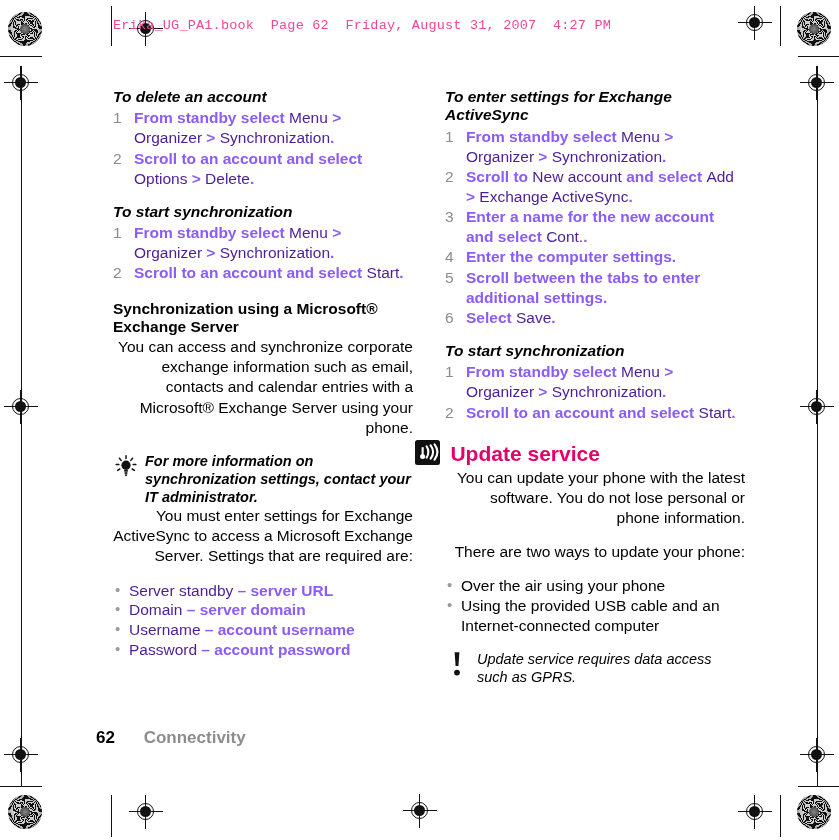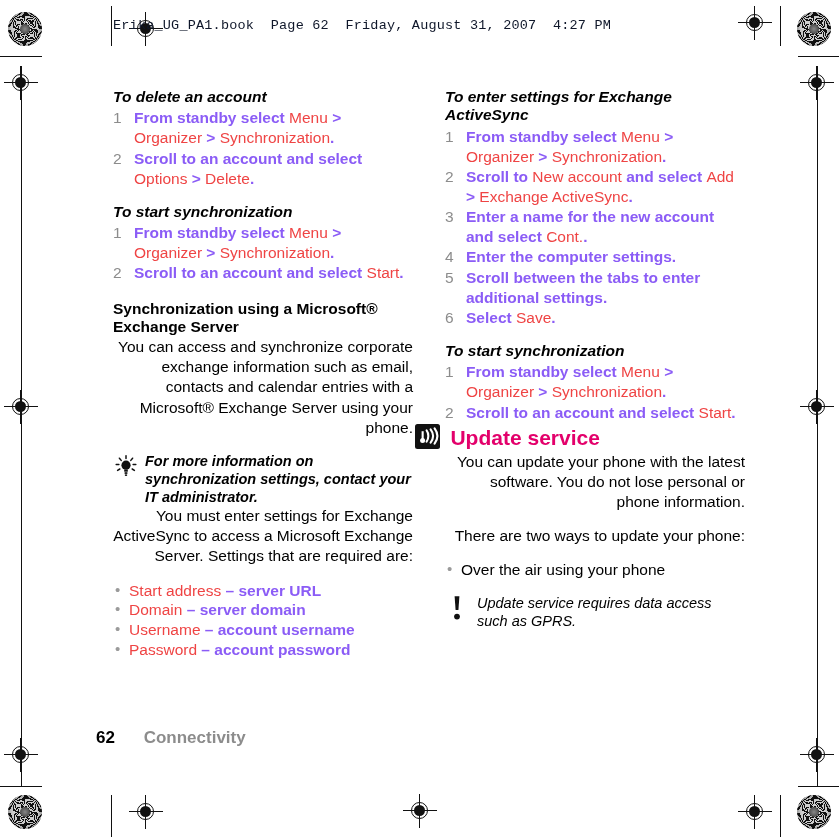--- a/index.html
+++ b/index.html
@@ -60,21 +60,21 @@
     background:#111;
   }
 
   
   .header-line {
     position:absolute;
     left:113px; top:18px;
     font-family: "Liberation Mono", monospace;
     font-size: 13.5px;
     letter-spacing: 0.2px;
-    color:#0f172a;
+    color:#ec4899;
     white-space: pre;
     text-align: center;
   }
 
   
   .content {
     position:absolute;
     left:0; top:0; width:839px; height:840px;
   }
   .col {
@@ -150,21 +150,21 @@
     padding-left: 16px;
   }
   ul.bullets li::before {
     content: "\2022";
     position:absolute;
     left: 2px; top: -1px;
     color: #9a9a9a;
     font-size: 15px;
   }
 
-  .kw { color: #ef4444; }
+  .kw { color: #4c1d95; }
   .blk { color: #8b5cf6; font-weight: bold; }
 
   
   .callout {
     position: relative;
     padding-left: 32px;
     margin-top: 14px;
   }
   .callout .txt {
     font-size: 14.5px;
@@ -336,21 +336,21 @@
           <rect x="11.6" y="17.2" width="2.8" height="1.7" fill="#111"></rect>
           <rect x="11.9" y="19.4" width="2.2" height="1.5" fill="#111"></rect>
         </svg>
       </span>
       <div class="txt">For more information on synchronization settings, contact your IT administrator.</div>
     </div>
 
     <p class="body">You must enter settings for Exchange ActiveSync to access a Microsoft Exchange Server. Settings that are required are:</p>
 
     <ul class="bullets" style="margin-top:14px;">
-        <li><span class="kw">Start address</span><span class="blk"> – server URL</span></li>
+        <li><span class="kw">Server standby</span><span class="blk"> – server URL</span></li>
         <li><span class="kw">Domain</span><span class="blk"> – server domain</span></li>
         <li><span class="kw">Username</span><span class="blk"> – account username</span></li>
         <li><span class="kw">Password</span><span class="blk"> – account password</span></li>
       </ul>
   </div>
 
   <div class="col col-right">
 
     <h3 class="sub">To enter settings for Exchange ActiveSync</h3>
     <ol class="steps">
@@ -361,39 +361,40 @@
         <li><span class="num">5</span><span class="blk">Scroll between the tabs to enter additional settings.</span></li>
         <li><span class="num">6</span><span class="blk">Select </span><span class="kw">Save</span><span class="blk">.</span></li>
       </ol>
 
     <h3 class="sub" style="margin-top:14px;">To start synchronization</h3>
     <ol class="steps">
         <li><span class="num">1</span><span class="blk">From standby select </span><span class="kw">Menu</span><span class="blk"> &gt; </span><span class="kw">Organizer</span><span class="blk"> &gt; </span><span class="kw">Synchronization</span><span class="blk">.</span></li>
         <li><span class="num">2</span><span class="blk">Scroll to an account and select </span><span class="kw">Start</span><span class="blk">.</span></li>
       </ol>
 
-    <div style="margin-top:1px; margin-left:-30px;">
+    <div style="margin-top:17px; margin-left:-30px;">
       <span class="svc-icon">
         <svg viewBox="0 0 25 25" width="25" height="25" aria-hidden="true">
           <rect x="0" y="0" width="25" height="25" rx="2.5" fill="#111"></rect>
           <circle cx="7.6" cy="16.6" r="2.5" fill="#fff"></circle>
           <rect x="6.6" y="7.2" width="2.1" height="9" fill="#fff"></rect>
           <path d="M11.6 17.6 C13.9 14.6 13.9 9.4 11.6 6.4" stroke="#fff" stroke-width="2.1" fill="none" stroke-linecap="round"></path>
           <path d="M15.6 18.6 C18.8 14.4 18.8 9.6 15.6 5.4" stroke="#fff" stroke-width="2.1" fill="none" stroke-linecap="round"></path>
           <path d="M19.6 19.6 C23.6 14.2 23.6 9.8 19.6 4.4" stroke="#fff" stroke-width="2.1" fill="none" stroke-linecap="round"></path>
         </svg>
       </span>
       <h2 class="section">Update service</h2>
     </div>
 
     <p class="body">You can update your phone with the latest software. You do not lose personal or phone information.</p>
     <p class="body gap">There are two ways to update your phone:</p>
 
     <ul class="bullets" style="margin-top:14px;">
         <li>Over the air using your phone</li>
+        <li>Using the provided USB cable and an Internet-connected computer</li>
       </ul>
 
     <div class="callout note">
       <span class="excl-icon">
         <svg viewBox="0 0 16 26" width="16" height="26" aria-hidden="true">
           <path d="M5.6 1.2 L10.4 1.2 L9.4 15.0 L6.6 15.0 Z" fill="#111"></path>
           <circle cx="8" cy="21.6" r="2.9" fill="#111"></circle>
         </svg>
       </span>
       <div class="txt">Update service requires data access such as GPRS.</div>

